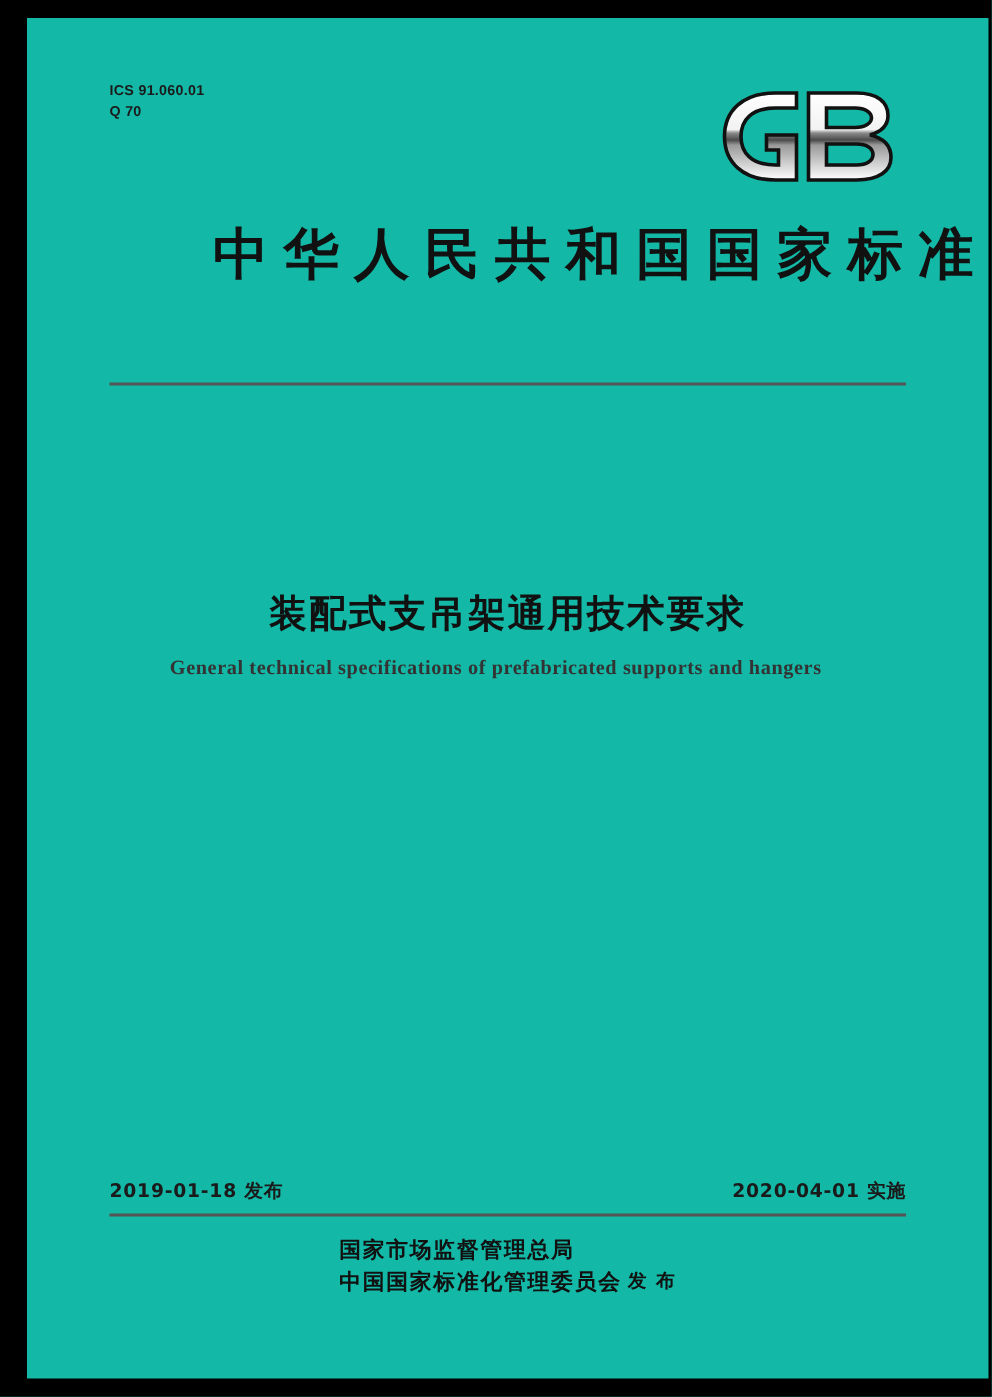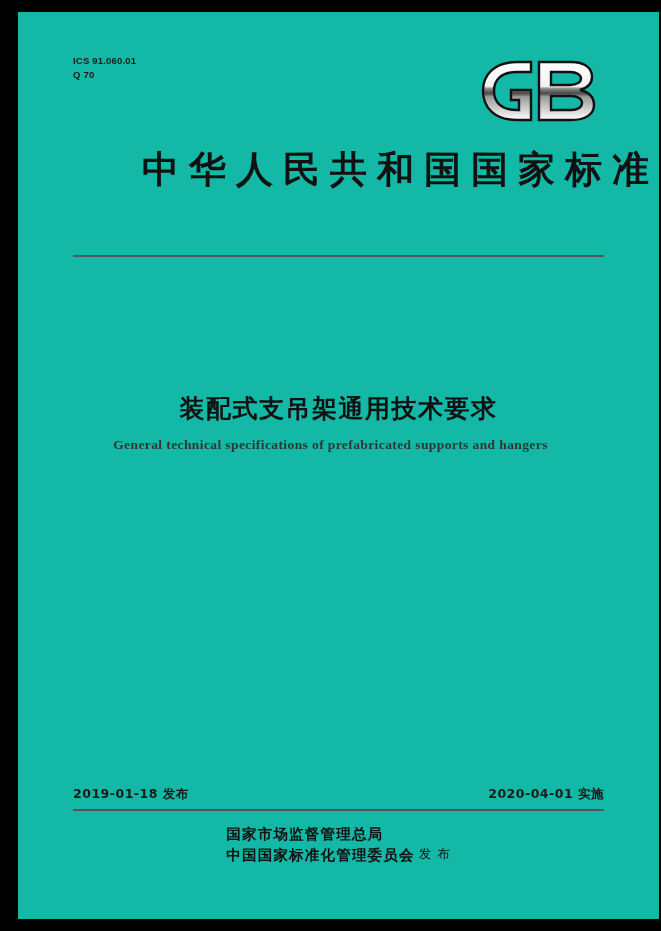--- a/index.html
+++ b/index.html
@@ -161,21 +161,21 @@
     letter-spacing: 1.2px;
     text-align: left;
   }
   .publisher .pub-word {
     display: inline-block;
     vertical-align: bottom;
     margin-left: 4px;
     margin-bottom: 2px;
     font-family: "DejaVu Sans", sans-serif;
     font-size: 12.5px;
-    font-weight: normal;
+    font-weight: bold;
     color: #111111;
     letter-spacing: 1px;
   }
 </style>
 </head>
 <body>
 
 <div class="page">
 
   <div class="ics-block">

